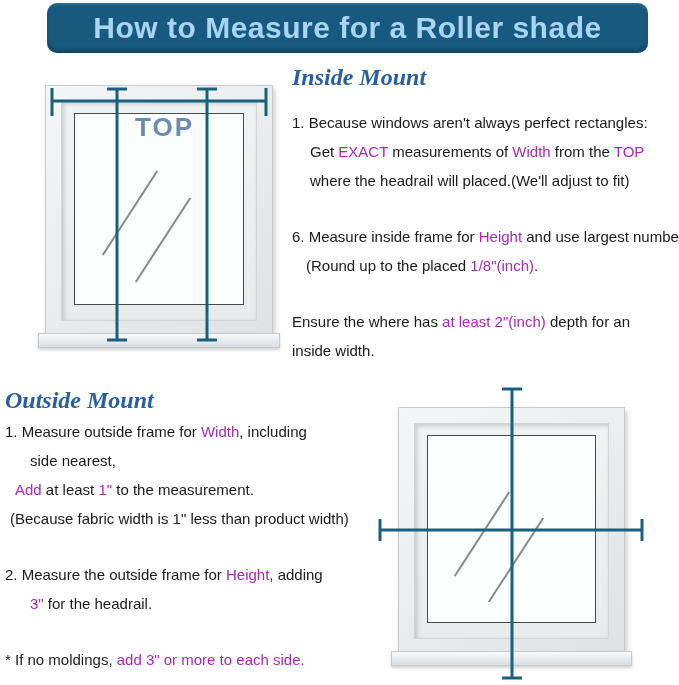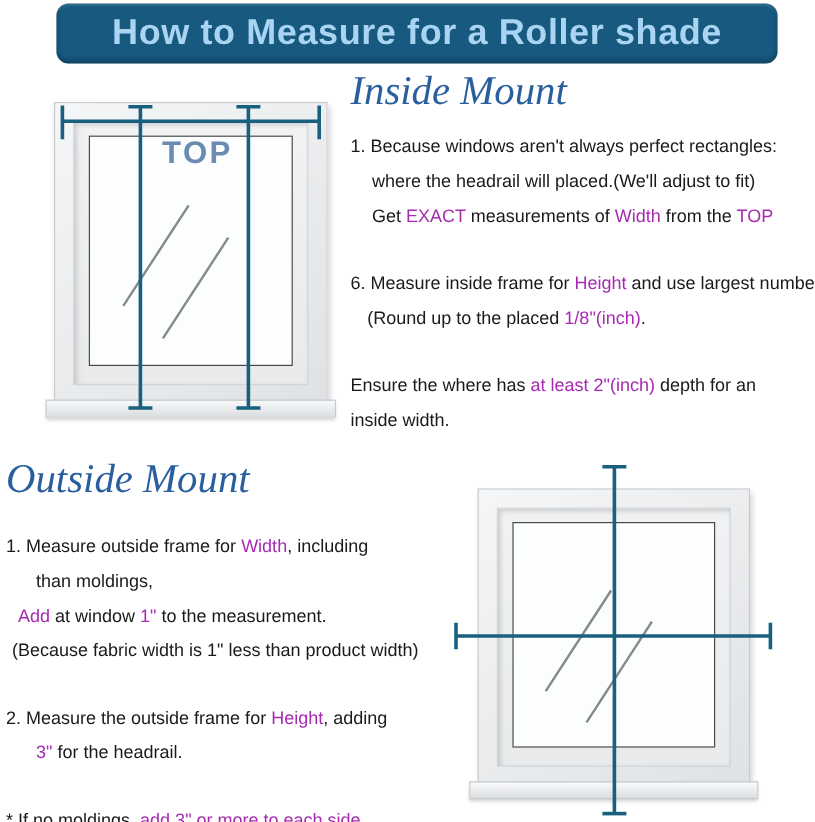--- a/index.html
+++ b/index.html
@@ -56,25 +56,25 @@
   
   .measure-svg{position:absolute;z-index:5;}
   .mline{stroke:var(--line);stroke-width:3;fill:none;}
   .top-label{
     position:absolute;left:135px;top:112px;z-index:6;
     color:var(--top-label);font-size:26px;font-weight:600;letter-spacing:2px;
   }
   
   .txt-block{position:absolute;font-size:15px;line-height:29px;}
   .mount-heading{
-    font-family:"Liberation Serif",serif;font-style:italic;font-weight:400;
-    font-size:34px;color:var(--heading-blue);line-height:34px;
+    font-family:"Liberation Serif",serif;font-style:italic;font-weight:700;
+    font-size:24px;color:var(--heading-blue);line-height:34px;
   }
   .inside-block .mount-heading{margin-bottom:14px;}
-  .outside-block .mount-heading{margin-bottom:24px;}
+  .outside-block .mount-heading{margin-bottom:0;}
   .para{margin:0;}
   .para + .para{margin-top:27px;}
   .note{margin-top:29px;}
   .footnote{margin-top:30px;}
   .ln{white-space:nowrap;}
   .ind18{padding-left:18px;}
   .ind14{padding-left:14px;}
   .ind25{padding-left:25px;}
   .ind10{padding-left:10px;}
   .ind5{padding-left:5px;}
@@ -109,39 +109,39 @@
     <line class="mline" x1="169" y1="9" x2="169" y2="260"></line>
     <line class="mline" x1="159" y1="9" x2="179" y2="9"></line>
     <line class="mline" x1="159" y1="260" x2="179" y2="260"></line>
   </svg>
   <div class="top-label">TOP</div>
 
   <div class="txt-block inside-block" style="left:292px;top:60px;width:382px;">
     <div class="mount-heading">Inside Mount</div>
     <div class="para">
       <div class="ln"><span>1. Because windows aren't always perfect rectangles:</span></div>
+      <div class="ln ind18"><span>Get </span><span class="hl">EXACT</span><span> measurements of </span><span class="hl">Width</span><span> from the </span><span class="hl">TOP</span></div>
       <div class="ln ind18"><span>where the headrail will placed.(We'll adjust to fit)</span></div>
-      <div class="ln ind18"><span>Get </span><span class="hl">EXACT</span><span> measurements of </span><span class="hl">Width</span><span> from the </span><span class="hl">TOP</span></div>
     </div>
     <div class="para">
       <div class="ln"><span>6. Measure inside frame for </span><span class="hl">Height</span><span> and use largest number</span></div>
       <div class="ln ind14"><span>(Round up to the placed </span><span class="hl">1/8"(inch)</span><span>.</span></div>
     </div>
     <div class="para note">
       <div class="ln"><span>Ensure the where has </span><span class="hl">at least 2"(inch)</span><span> depth for an</span></div>
       <div class="ln"><span>inside width.</span></div>
     </div>
   </div>
 
   <div class="txt-block outside-block" style="left:5px;top:383px;width:370px;">
     <div class="mount-heading">Outside Mount</div>
     <div class="para">
       <div class="ln"><span>1. Measure outside frame for </span><span class="hl">Width</span><span>, including</span></div>
-      <div class="ln ind25"><span>than moldings,</span></div>
-      <div class="ln ind10"><span class="hl">Add</span><span> at window </span><span class="hl">1"</span><span> to the measurement.</span></div>
+      <div class="ln ind25"><span>side nearest,</span></div>
+      <div class="ln ind10"><span class="hl">Add</span><span> at least </span><span class="hl">1"</span><span> to the measurement.</span></div>
       <div class="ln ind5"><span>(Because fabric width is 1" less than product width)</span></div>
     </div>
     <div class="para">
       <div class="ln"><span>2. Measure the outside frame for </span><span class="hl">Height</span><span>, adding</span></div>
       <div class="ln ind25"><span class="hl">3"</span><span>  for the headrail.</span></div>
     </div>
     <div class="para footnote">
       <div class="ln"><span>* If no moldings, </span><span class="hl">add 3" or more to each side.</span></div>
     </div>
   </div>

